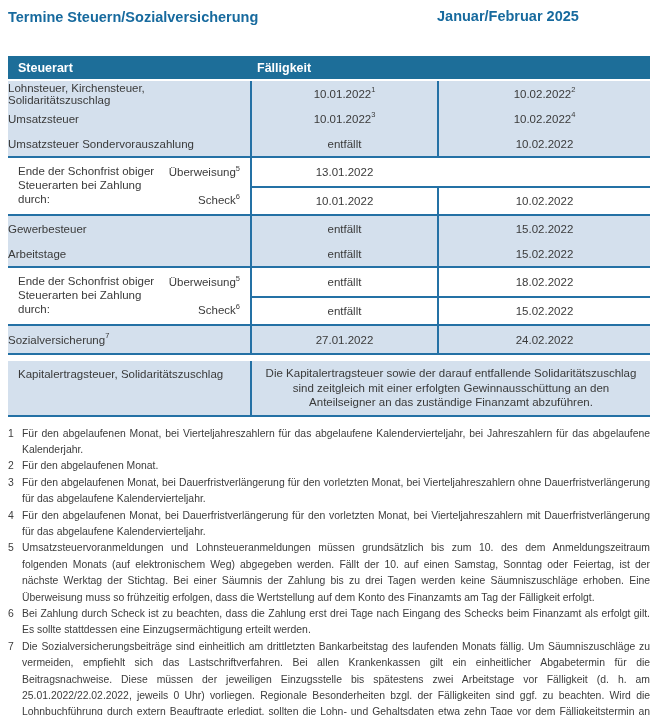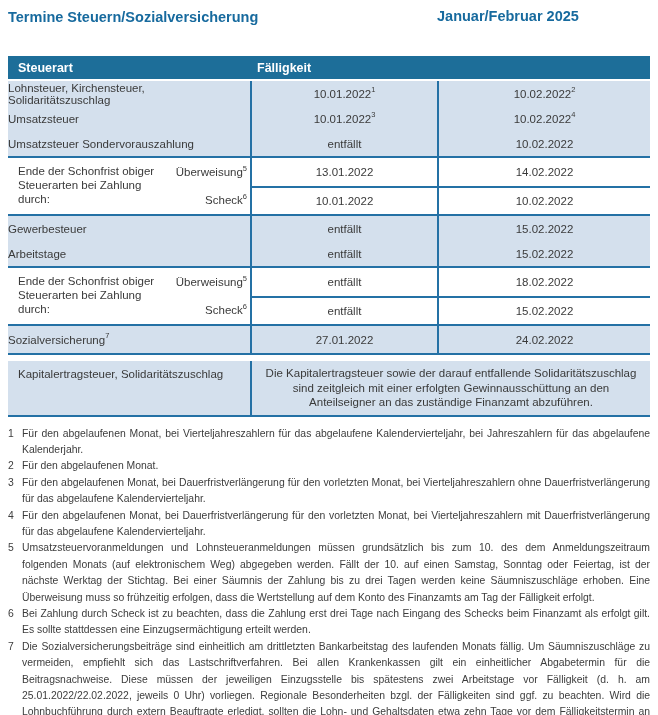--- a/index.html
+++ b/index.html
@@ -36,21 +36,21 @@
   .shaded{background:var(--row-blue);}
   .r25{height:25px;}
   .r27{height:27px;}
   .cell-label{display:flex;align-items:center;padding-left:0;}
   .cell-date{display:flex;align-items:center;justify-content:center;border-left:2px solid var(--line-blue);}
   sup{font-size:7.5px;position:relative;top:-0.45em;line-height:0;}
   
   .schonfrist{display:grid;grid-template-columns:242px 187px 213px;grid-template-rows:28px 28px;background:#ffffff;}
   .sf-left{grid-column:1;grid-row:1/3;position:relative;padding:3px 10px 3px 10px;}
   .sf-label{width:148px;line-height:14px;padding-top:3px;}
-  .sf-m1,.sf-m2{position:absolute;right:3px;height:28px;display:flex;align-items:center;}
+  .sf-m1,.sf-m2{position:absolute;right:10px;height:28px;display:flex;align-items:center;}
   .sf-m1{top:0;}
   .sf-m2{bottom:0;}
   .sf-cell{display:flex;align-items:center;justify-content:center;border-left:2px solid var(--line-blue);}
   .sf-sub{border-top:2px solid var(--line-blue);}
   
   .notesec{display:grid;grid-template-columns:242px 400px;min-height:46px;}
   .note-label{padding:7px 10px 4px 10px;}
   .note-text{border-left:2px solid var(--line-blue);padding:5px 12px 5px 12px;text-align:center;line-height:14.5px;}
   
   .footnotes{margin-top:9px;width:642px;}
@@ -128,23 +128,20 @@
             <sup>5</sup>
           </span>
         <span class="sf-m2">
             <span>Scheck</span>
             <sup>6</sup>
           </span>
       </div>
       <div class="sf-cell" style="grid-column:2;grid-row:1;">
           <span>13.01.2022</span>
         </div>
-      <div class="sf-cell" style="grid-column:3;grid-row:1;">
-          <span>14.02.2022</span>
-        </div>
       <div class="sf-cell sf-sub" style="grid-column:2;grid-row:2;">
           <span>10.01.2022</span>
         </div>
       <div class="sf-cell sf-sub" style="grid-column:3;grid-row:2;">
           <span>10.02.2022</span>
         </div>
     </div>
     <div class="sep"></div>
 
     <div>

